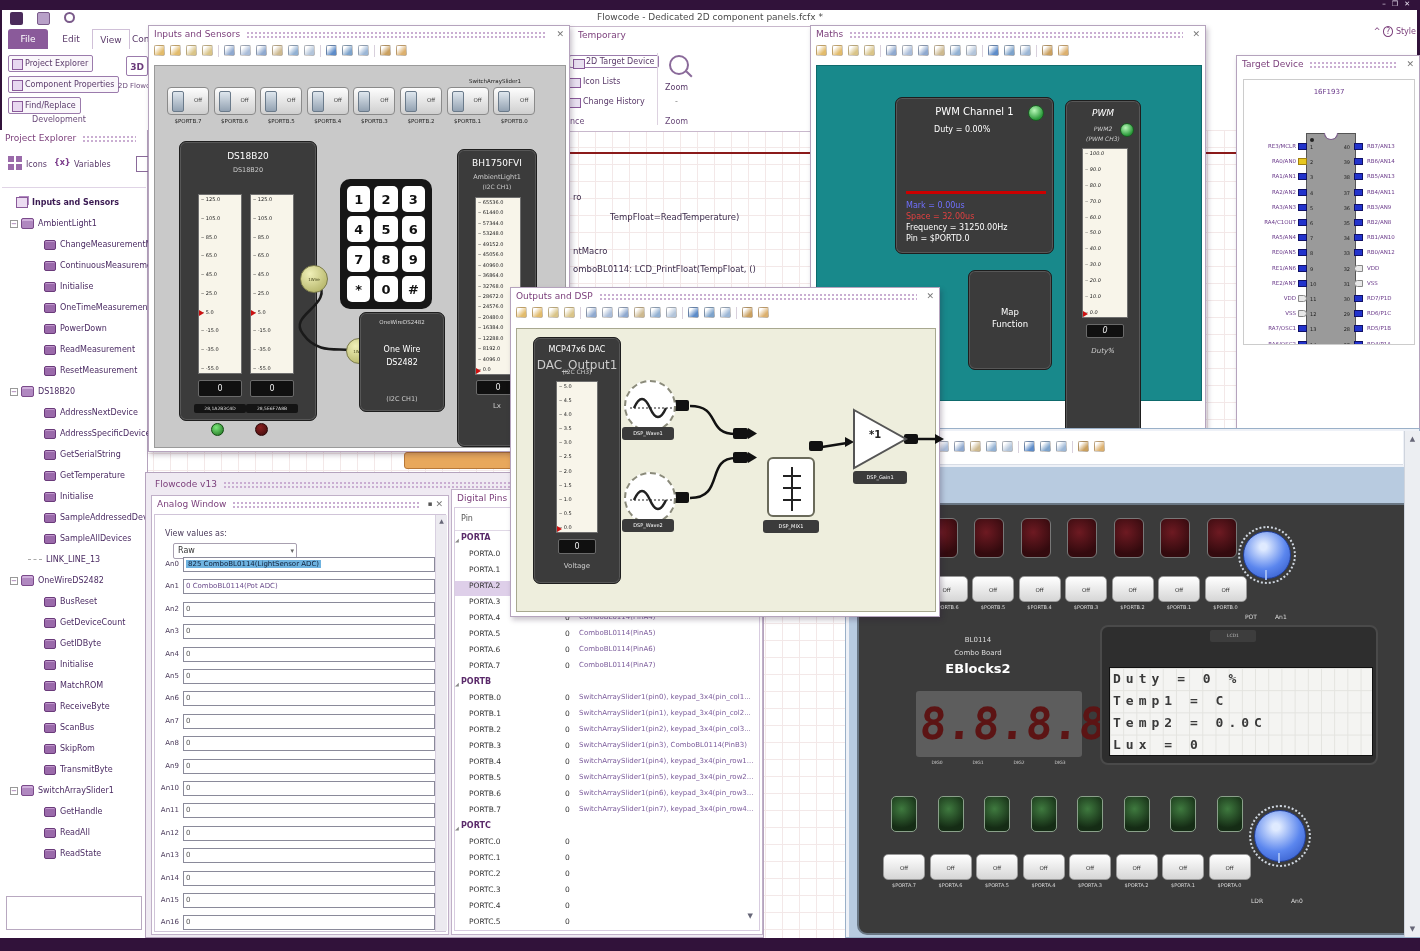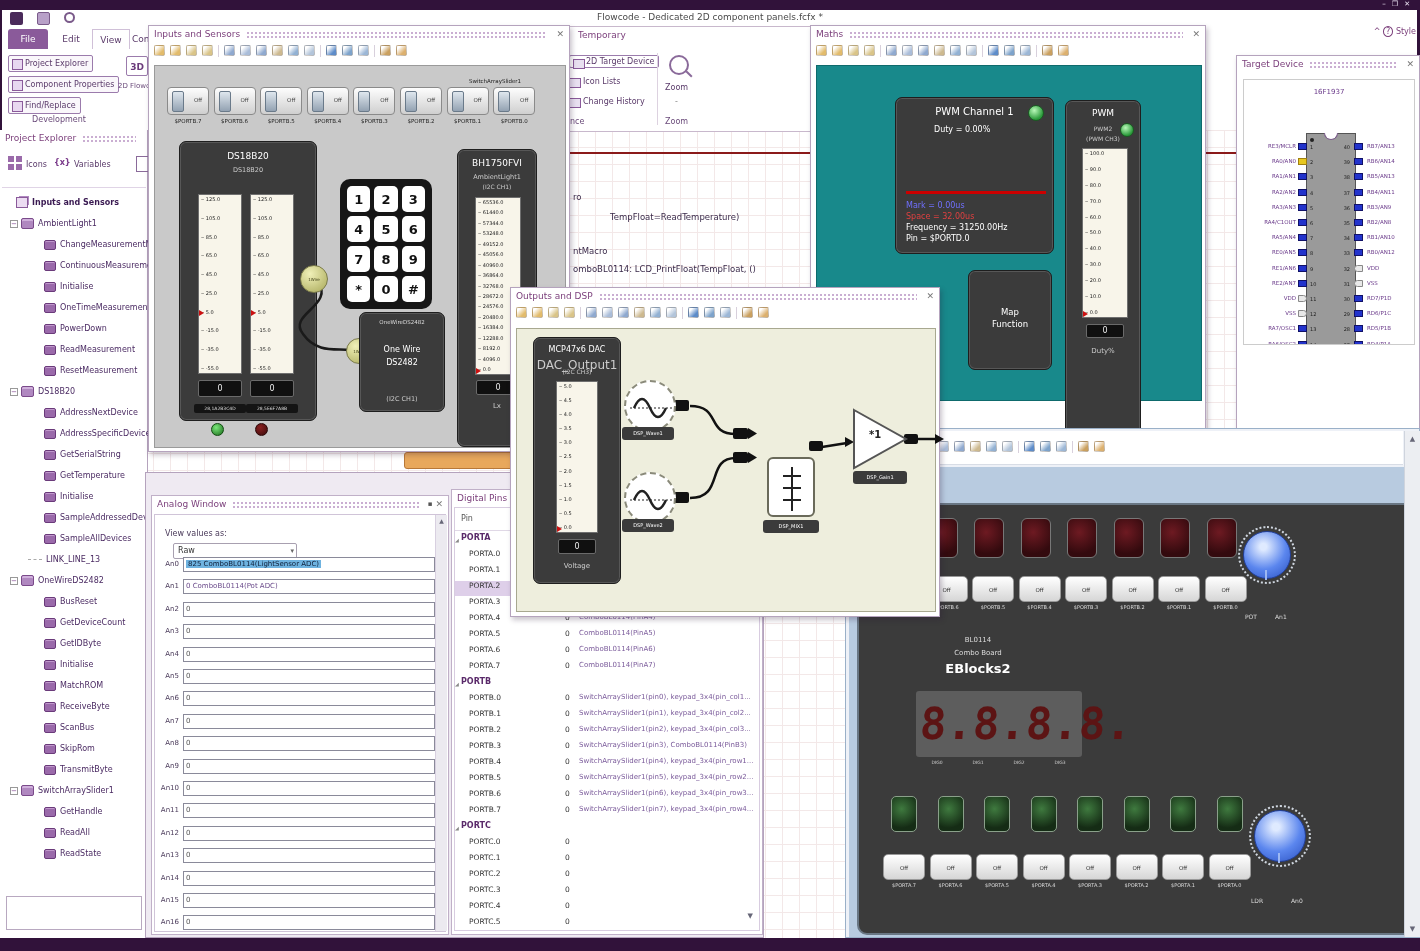--- a/index.html
+++ b/index.html
@@ -385,21 +385,21 @@
       <div class="dark" style="left:78px;top:31px;width:159px;height:157px;">
         <div class="ctitle" style="top:8px;font-size:10px;">PWM Channel 1</div>
         <div class="gled" style="right:9px;top:7px;width:16px;height:16px;"></div>
         <div style="position:absolute;left:10px;top:27px;font-size:8px;padding-left:28px;">Duty = 0.00%</div>
         <div style="position:absolute;left:10px;top:93px;width:140px;height:3px;background:#cc0000;"></div>
         <div style="position:absolute;left:10px;top:103px;font-size:8px;color:#7070ff;">Mark = 0.00us</div>
         <div style="position:absolute;left:10px;top:114px;font-size:8px;color:#e04040;">Space = 32.00us</div>
         <div style="position:absolute;left:10px;top:125px;font-size:8px;">Frequency = 31250.00Hz</div>
         <div style="position:absolute;left:10px;top:136px;font-size:8px;">Pin = $PORTD.0</div>
       </div>
-      <div class="dark" style="left:248px;top:34px;width:76px;height:339px;">
+      <div class="dark" style="left:248px;top:34px;width:76px;height:339px;font-style:italic;">
         <div class="ctitle" style="top:7px;font-size:9px;">PWM</div>
         <div class="gled" style="right:6px;top:22px;width:14px;height:14px;"></div>
         <div class="ctitle" style="top:24px;font-size:6px;color:#ccc;">PWM2</div>
         <div class="ctitle" style="top:34px;font-size:6px;color:#ccc;">(PWM CH3)</div>
         <div class="scale" id="sc-pwm" style="left:16px;top:47px;width:46px;height:170px;">
             <div class="col">
               <div class="tick">‒ 100.0</div>
               <div class="tick">‒ 90.0</div>
               <div class="tick">‒ 80.0</div>
               <div class="tick">‒ 70.0</div>
@@ -622,20 +622,29 @@
             <span>8.</span>
             <span>8.</span>
             <span>8.</span>
           </div>
         <div id="seglabels">
             <div class="dglbl" style="left: 60px; top: 255px;">DIG0</div>
             <div class="dglbl" style="left: 101px; top: 255px;">DIG1</div>
             <div class="dglbl" style="left: 142px; top: 255px;">DIG2</div>
             <div class="dglbl" style="left: 183px; top: 255px;">DIG3</div>
           </div>
+        <div id="lcdframe">
+          <div id="lcdtag">LCD1</div>
+          <div id="lcdscreen">
+              <div>Duty = 0 %</div>
+              <div>Temp1 = C</div>
+              <div>Temp2 = 0.0C</div>
+              <div>Lux = 0</div>
+            </div>
+        </div>
         <div id="led-bot">
             <div class="gled2" style="left: 32px; top: 291px;"></div>
             <div class="gled2" style="left: 78.5px; top: 291px;"></div>
             <div class="gled2" style="left: 125px; top: 291px;"></div>
             <div class="gled2" style="left: 171.5px; top: 291px;"></div>
             <div class="gled2" style="left: 218px; top: 291px;"></div>
             <div class="gled2" style="left: 264.5px; top: 291px;"></div>
             <div class="gled2" style="left: 311px; top: 291px;"></div>
             <div class="gled2" style="left: 357.5px; top: 291px;"></div>
           </div>
@@ -659,20 +668,24 @@
           </div>
         <div class="dial" style="left:390px;top:300px;width:62px;height:62px;"></div>
         <div class="ball" style="left:395px;top:305px;width:52px;height:52px;"></div>
         <div class="ktxt" style="left:392px;top:392px;">LDR</div>
         <div class="ktxt" style="left:432px;top:392px;">An0</div>
       </div>
     </div>
   </div>
 
   <div class="abs" id="monitor">
+    <div class="cap" style="margin:3px 4px 0 4px;">
+        <span>Flowcode v13</span>
+        <span class="dots"></span>
+      </div>
     <div id="an-panel">
       <div class="cap">
           <span>Analog Window</span>
           <span class="dots"></span>
           <span class="cm">▪</span>
           <span class="cx">✕</span>
         </div>
       <div id="an-content">
         <div id="viewlab">View values as:</div>
         <div id="dropdown"><span>Raw</span><span class="dd">▾</span></div>

